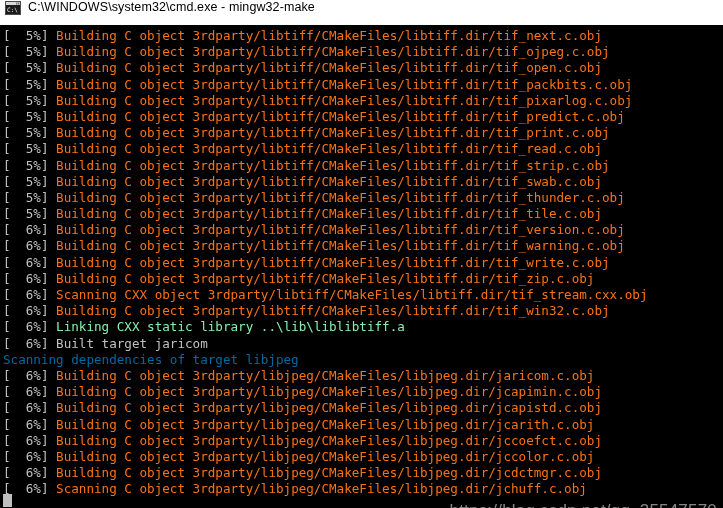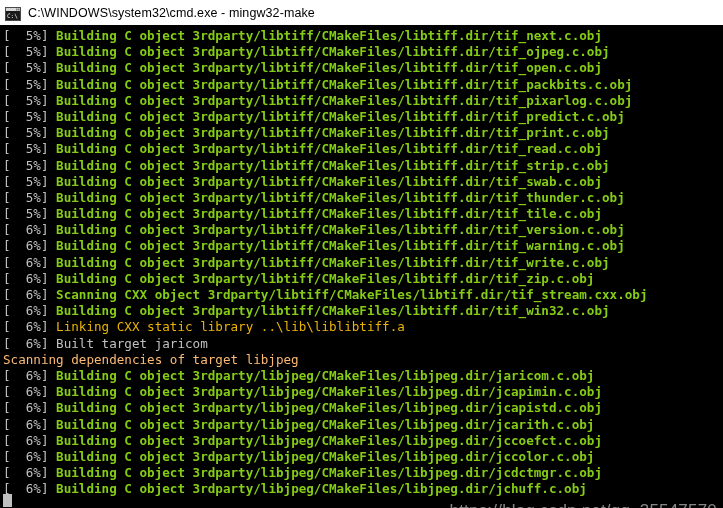--- a/index.html
+++ b/index.html
@@ -25,21 +25,20 @@
   }
 
   
   #title-bar {
     position: absolute;
     left: 0; top: 0;
     width: 723px;
     height: 25px;
     background: #ffffff;
     display: flex;
-    align-items: center;
     padding-left: 5px;
     box-sizing: border-box;
   }
   #title-bar-icon {
     width: 16px;
     height: 14px;
     flex: 0 0 auto;
     margin-right: 7px;
     position: relative;
   }
@@ -73,23 +72,23 @@
     height: 16.2px;
     line-height: 16.2px;
     font-family: "DejaVu Sans Mono", "Liberation Mono", monospace;
     font-size: 12.6px;
     white-space: pre;
     letter-spacing: 0px;
   }
 
   
   .c-white   { color: #c0c0c0; }
-  .c-green   { color: #84cc16; font-weight: bold; }
-  .c-bgreen  { color: #eab308; }
-  .c-magenta { color: #fdba74; }
+  .c-green   { color: #f97316; }
+  .c-bgreen  { color: #86efac; }
+  .c-magenta { color: #0369a1; }
 
   
   #console-cursor {
     position: absolute;
     left: 3px;
     top: 469px;
     width: 9px;
     height: 13px;
     background: #c0c0c0;
   }
@@ -149,19 +148,19 @@
         <div class="console-line"><span class="c-white">[  6%]</span><span class="c-bgreen"> Linking CXX static library ..\lib\liblibtiff.a</span></div>
         <div class="console-line"><span class="c-white">[  6%]</span><span class="c-white"> Built target jaricom</span></div>
         <div class="console-line"><span class="c-magenta">Scanning dependencies of target libjpeg</span></div>
         <div class="console-line"><span class="c-white">[  6%]</span><span class="c-green"> Building C object 3rdparty/libjpeg/CMakeFiles/libjpeg.dir/jaricom.c.obj</span></div>
         <div class="console-line"><span class="c-white">[  6%]</span><span class="c-green"> Building C object 3rdparty/libjpeg/CMakeFiles/libjpeg.dir/jcapimin.c.obj</span></div>
         <div class="console-line"><span class="c-white">[  6%]</span><span class="c-green"> Building C object 3rdparty/libjpeg/CMakeFiles/libjpeg.dir/jcapistd.c.obj</span></div>
         <div class="console-line"><span class="c-white">[  6%]</span><span class="c-green"> Building C object 3rdparty/libjpeg/CMakeFiles/libjpeg.dir/jcarith.c.obj</span></div>
         <div class="console-line"><span class="c-white">[  6%]</span><span class="c-green"> Building C object 3rdparty/libjpeg/CMakeFiles/libjpeg.dir/jccoefct.c.obj</span></div>
         <div class="console-line"><span class="c-white">[  6%]</span><span class="c-green"> Building C object 3rdparty/libjpeg/CMakeFiles/libjpeg.dir/jccolor.c.obj</span></div>
         <div class="console-line"><span class="c-white">[  6%]</span><span class="c-green"> Building C object 3rdparty/libjpeg/CMakeFiles/libjpeg.dir/jcdctmgr.c.obj</span></div>
-        <div class="console-line"><span class="c-white">[  6%]</span><span class="c-green"> Building C object 3rdparty/libjpeg/CMakeFiles/libjpeg.dir/jchuff.c.obj</span></div>
+        <div class="console-line"><span class="c-white">[  6%]</span><span class="c-green"> Scanning C object 3rdparty/libjpeg/CMakeFiles/libjpeg.dir/jchuff.c.obj</span></div>
       </div>
     <div id="console-cursor"></div>
     <div id="watermark">https://blog.csdn.net/qq_35547570</div>
   </div>
 
 </div>
 
 </body></html>

